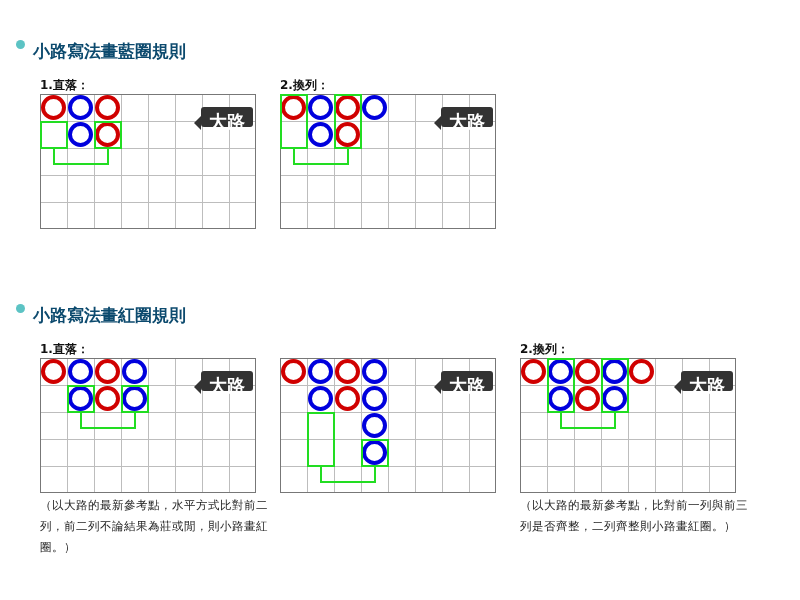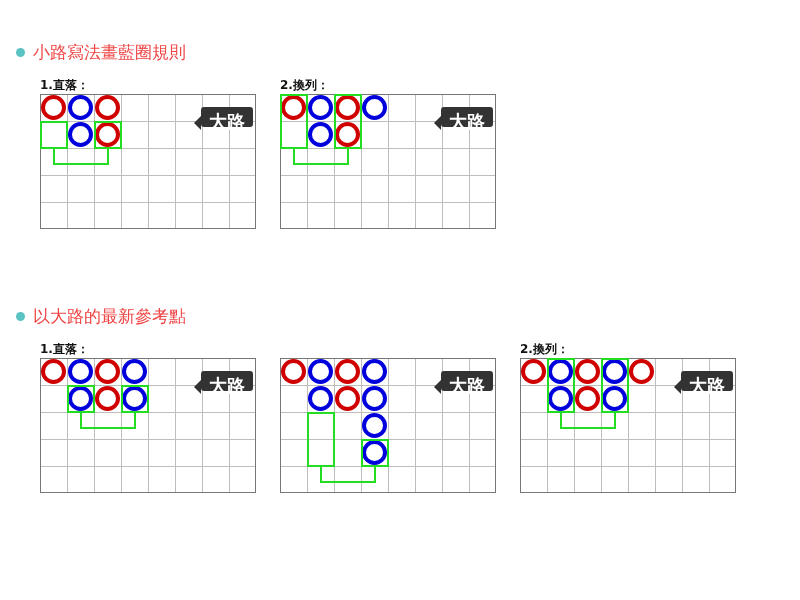--- a/index.html
+++ b/index.html
@@ -1,22 +1,22 @@
 <!DOCTYPE html>
 <html><head>
   <meta charset="utf-8">
   <style>
     * { box-sizing: border-box; margin: 0; padding: 0; }
     html, body { width: 800px; height: 600px; background: #ffffff; overflow: hidden; }
     body { position: relative; font-family: "DejaVu Sans", "Liberation Sans", sans-serif; color: #222; }
 
     .section-title {
       position: absolute; left: 14px; height: 24px;
-      display: flex; align-items: center;
-      font-size: 17px; font-weight: normal; color: #ef4444;
+      display: flex; align-items: flex-start;
+      font-size: 17px; font-weight: bold; color: #0c4a6e;
     }
     .section-title .bullet {
       width: 9px; height: 9px; border-radius: 50%;
       background: #5cc3c4; margin-right: 8px; margin-left: 2px;
     }
 
     .panel { position: absolute; width: 230px; }
     .panel-label {
       font-size: 12px; color: #111; height: 17px; line-height: 17px;
       padding-left: 0px;
@@ -98,38 +98,39 @@
     <div class="bead red" style="left:54px; top:27px;"></div>
     <div class="hl" style="left:-1px; top:-1px; width:28px; height:55px;"></div>
     <div class="hl" style="left:53px; top:-1px; width:28px; height:55px;"></div>
     <div class="bracket" style="left:12px; top:53px; width:56px; height:17px;"></div>
     <div class="tag">大路</div>
   </div>
 </div>
 
 <div class="section-title" style="top:304px;">
   <span class="bullet"></span>
-  <span>以大路的最新參考點</span>
+  <span>小路寫法畫紅圈規則</span>
 </div>
 
 <div class="panel" style="left:40px; top:341px;">
   <div class="panel-label">1.直落：</div>
   <div class="grid-wrap">
     <div class="bead red" style="left:0px;  top:0px;"></div>
     <div class="bead blue" style="left:27px; top:0px;"></div>
     <div class="bead red" style="left:54px; top:0px;"></div>
     <div class="bead blue" style="left:81px; top:0px;"></div>
     <div class="bead blue" style="left:27px; top:27px;"></div>
     <div class="bead red" style="left:54px; top:27px;"></div>
     <div class="bead blue" style="left:81px; top:27px;"></div>
     <div class="hl" style="left:26px; top:26px; width:28px; height:28px;"></div>
     <div class="hl" style="left:80px; top:26px; width:28px; height:28px;"></div>
     <div class="bracket" style="left:39px; top:53px; width:56px; height:17px;"></div>
     <div class="tag">大路</div>
   </div>
+  <div class="desc">（以大路的最新參考點，水平方式比對前二列，前二列不論結果為莊或閒，則小路畫紅圈。）</div>
 </div>
 
 <div class="panel" style="left:280px; top:341px;">
   <div class="panel-label"></div>
   <div class="grid-wrap">
     <div class="bead red" style="left:0px;  top:0px;"></div>
     <div class="bead blue" style="left:27px; top:0px;"></div>
     <div class="bead red" style="left:54px; top:0px;"></div>
     <div class="bead blue" style="left:81px; top:0px;"></div>
     <div class="bead blue" style="left:27px; top:27px;"></div>
@@ -153,13 +154,14 @@
     <div class="bead blue" style="left:81px;  top:0px;"></div>
     <div class="bead red" style="left:108px; top:0px;"></div>
     <div class="bead blue" style="left:27px;  top:27px;"></div>
     <div class="bead red" style="left:54px;  top:27px;"></div>
     <div class="bead blue" style="left:81px;  top:27px;"></div>
     <div class="hl" style="left:26px; top:-1px; width:28px; height:55px;"></div>
     <div class="hl" style="left:80px; top:-1px; width:28px; height:55px;"></div>
     <div class="bracket" style="left:39px; top:53px; width:56px; height:17px;"></div>
     <div class="tag">大路</div>
   </div>
+  <div class="desc">（以大路的最新參考點，比對前一列與前三列是否齊整，二列齊整則小路畫紅圈。）</div>
 </div>
 
 </body></html>

